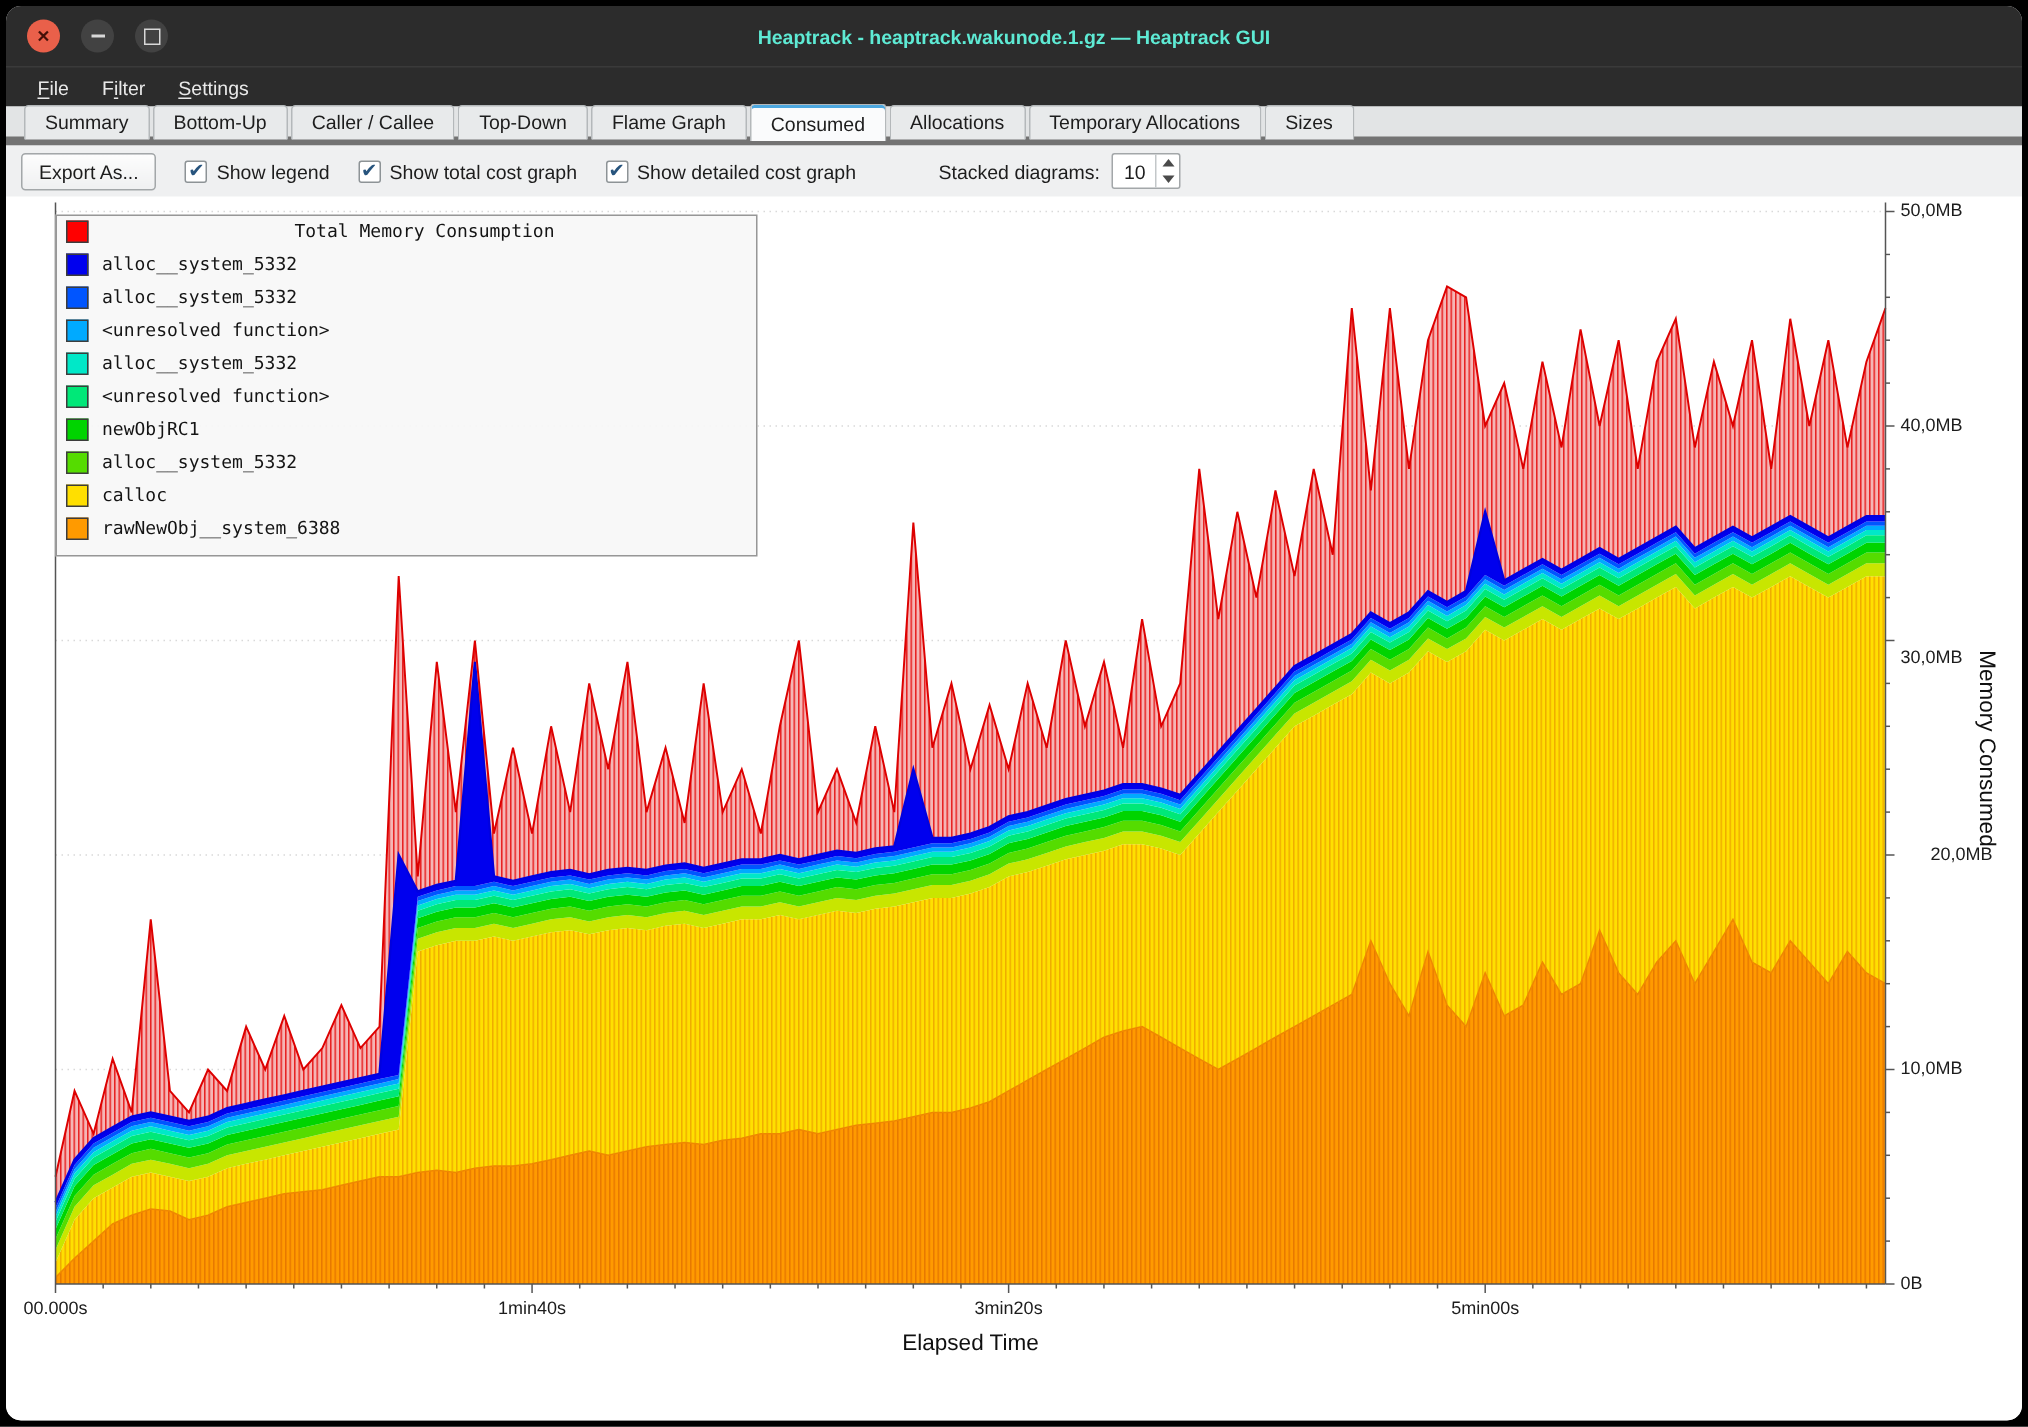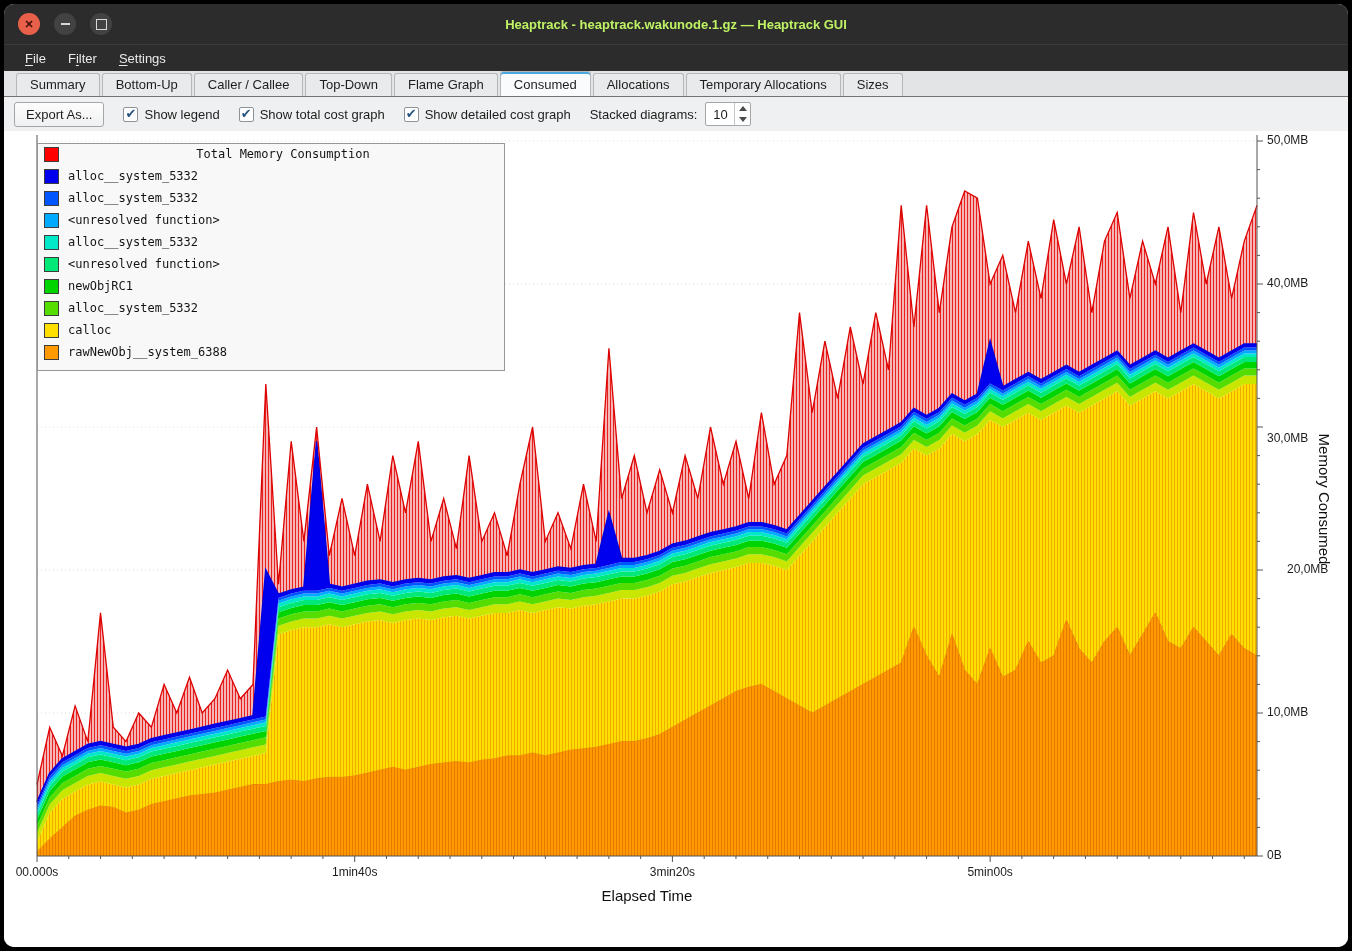--- a/index.html
+++ b/index.html
@@ -8,30 +8,30 @@
             display:flex; flex-direction:column; }
 
   
   .titlebar { height:40px; background:#2c2c2c; display:flex; align-items:center; position:relative; flex:none; }
   .win-controls { position:absolute; left:14px; display:flex; gap:14px; }
   .wbtn { width:22px; height:22px; border-radius:50%; display:flex; align-items:center; justify-content:center; }
   .wbtn.close { background:#e9604a; color:#441008; font-size:11px; font-weight:bold; }
   .wbtn.minimize, .wbtn.maximize { background:#424242; }
   .wbtn.minimize::after { content:""; width:9px; height:2px; background:#d8d8d8; }
   .wbtn.maximize::after { content:""; width:9px; height:9px; border:1.5px solid #d8d8d8; }
-  .title-text { flex:1; text-align:center; color:#bef264; font-weight:bold; font-size:13px; }
+  .title-text { flex:1; text-align:center; color:#5eead4; font-weight:bold; font-size:13px; }
 
   
   .menubar { height:27px; background:#2c2c2c; border-top:1px solid #3a3a3a; display:flex; align-items:center;
              padding-left:12px; gap:4px; flex:none; }
   .menu-item { color:#e9e9e9; font-size:13px; padding:3px 9px; border-radius:3px; }
   .menu-item u { text-underline-offset:2px; }
 
   
-  .tabbar { height:26px; background:#e2e4e5; border-bottom:1px solid #737373; display:flex; align-items:flex-end;
+  .tabbar { height:26px; background:#e2e4e5; border-bottom:6px solid #737373; display:flex; align-items:center;
             padding:0 0 0 12px; flex:none; }
   .tab { font-size:13px; color:#1d1d1d; background:#e8eaeb; border:1px solid #b4b8ba; border-bottom:none;
          padding:3px 13px 4px; margin-right:2px; border-radius:3px 3px 0 0; height:23px; white-space:nowrap; }
   .tab.active { background:#fafbfc; height:25px; padding-top:5px; box-shadow:inset 0 2px 0 #4ca7df; }
 
   
   .toolbar { height:34px; background:#eff0f1; display:flex; align-items:center; padding:0 10px; gap:19px;
              flex:none; font-size:13px; color:#1d1d1d; }
   .btn { background:linear-gradient(#fdfdfd,#eff0f1); border:1px solid #a3a7a9; border-radius:3px;
          padding:4px 11px; font-size:13px; color:#1d1d1d; font-family:"Liberation Sans", sans-serif; }
@@ -99,21 +99,21 @@
       <span>Show legend</span>
     </div>
     <div class="cb-group">
       <span class="checkbox checked"></span>
       <span>Show total cost graph</span>
     </div>
     <div class="cb-group">
       <span class="checkbox checked"></span>
       <span>Show detailed cost graph</span>
     </div>
-    <div class="cb-group" style="gap:8px;">
+    <div class="cb-group" style="gap:8px;margin-left:36px;">
       <span>Stacked diagrams:</span>
       <div class="spinbox">
         <span class="spin-value">10</span>
         <span class="spin-btns">
           <span class="spin-up"></span>
           <span class="spin-down"></span>
         </span>
       </div>
     </div>
   </div>

